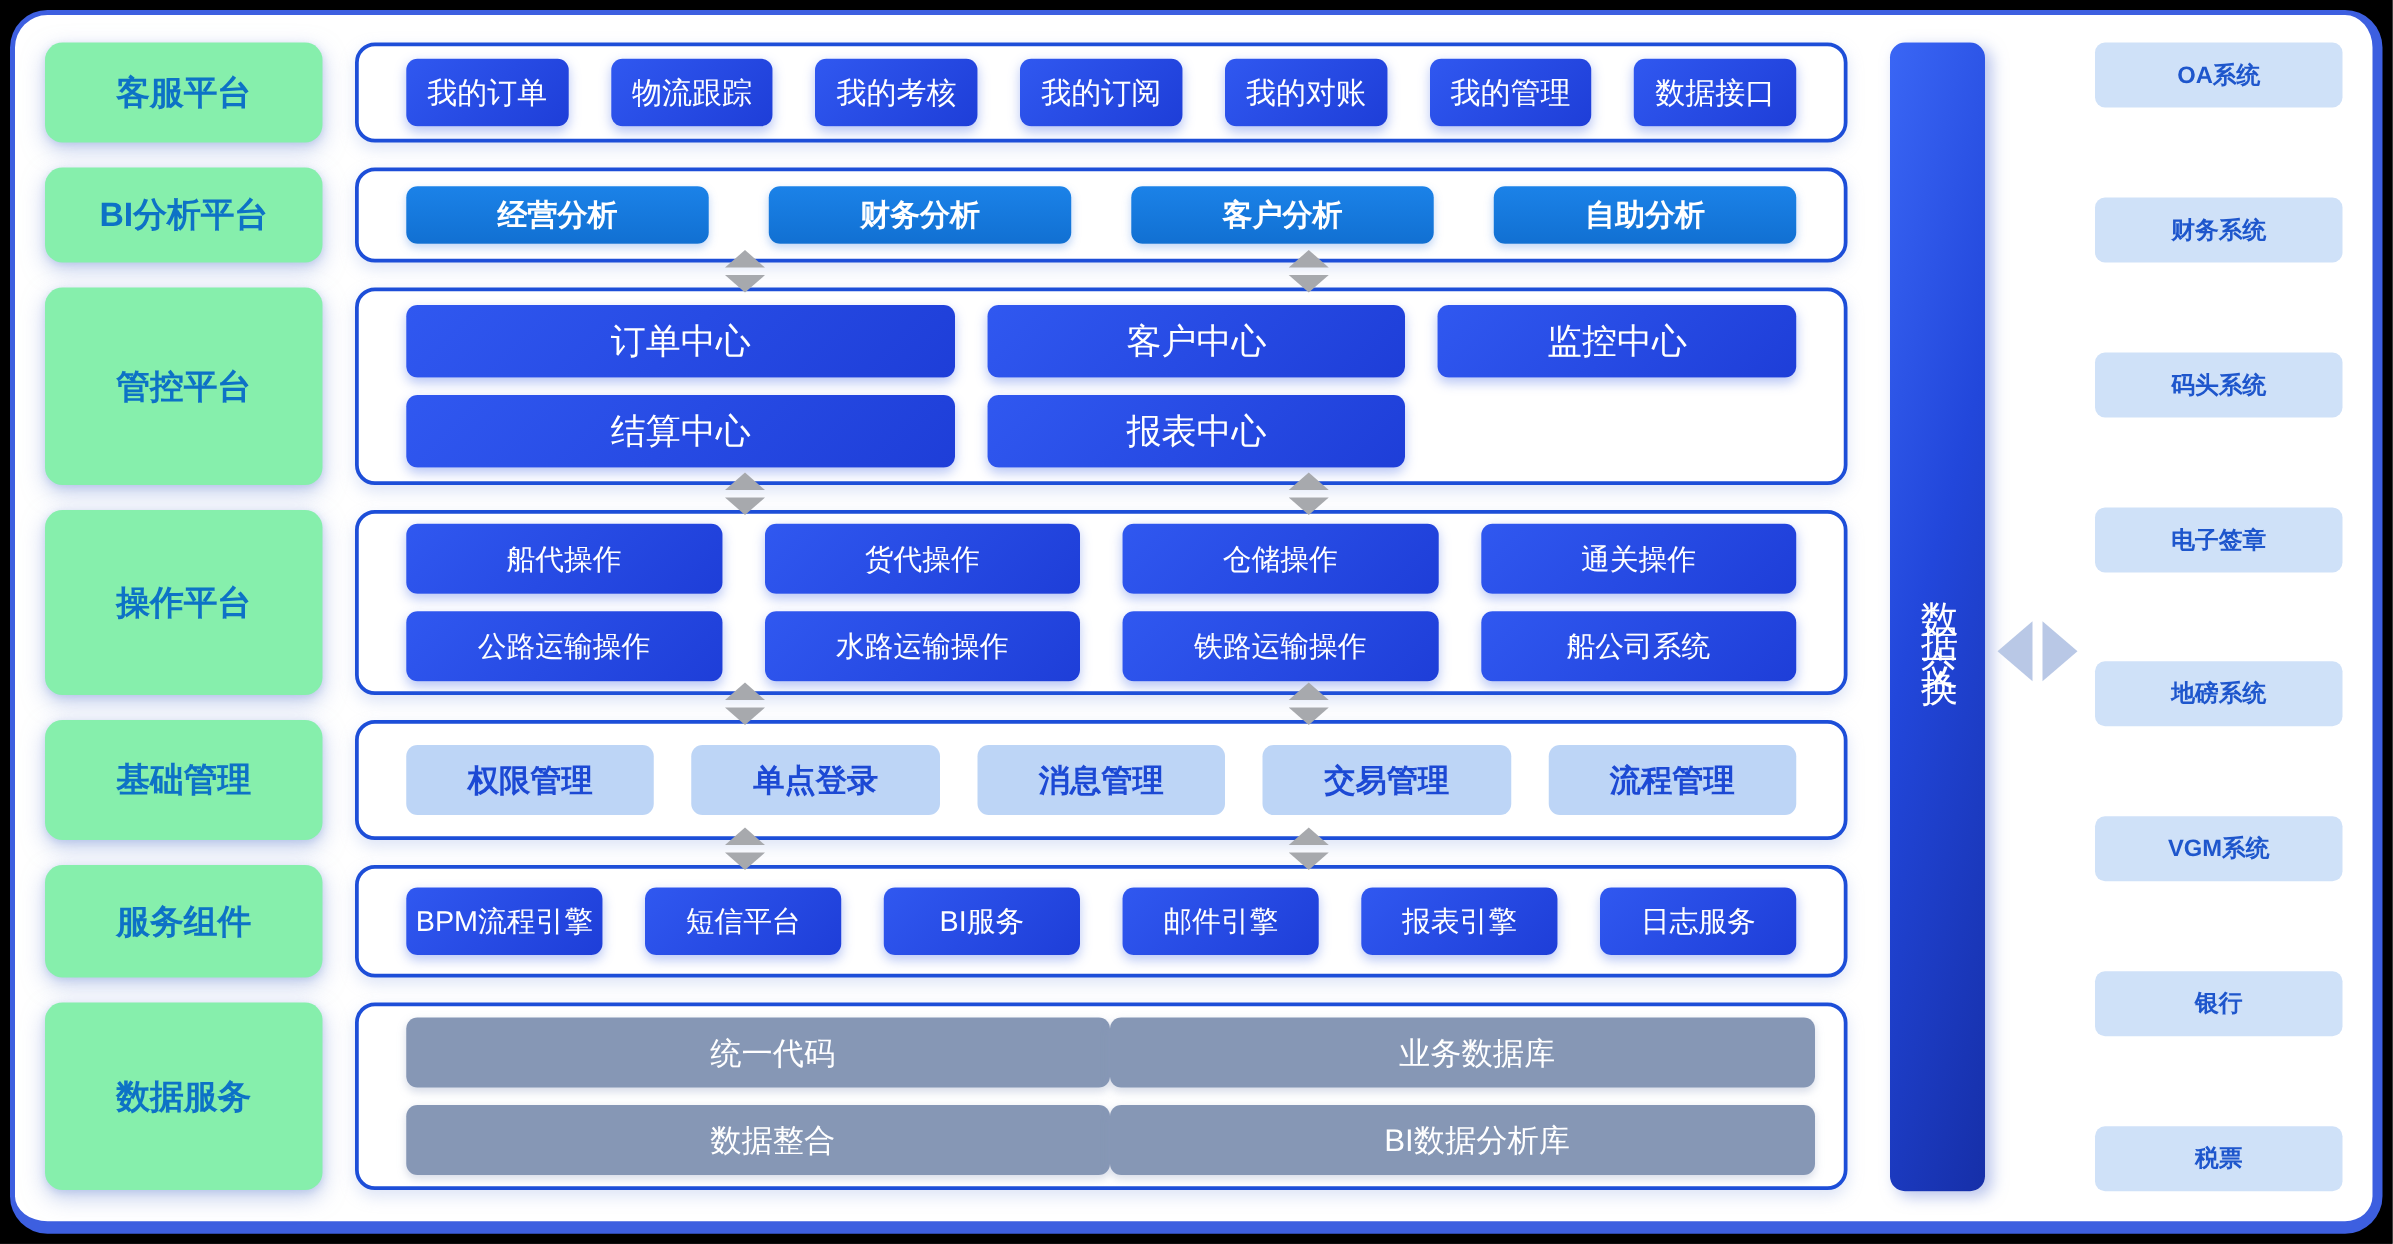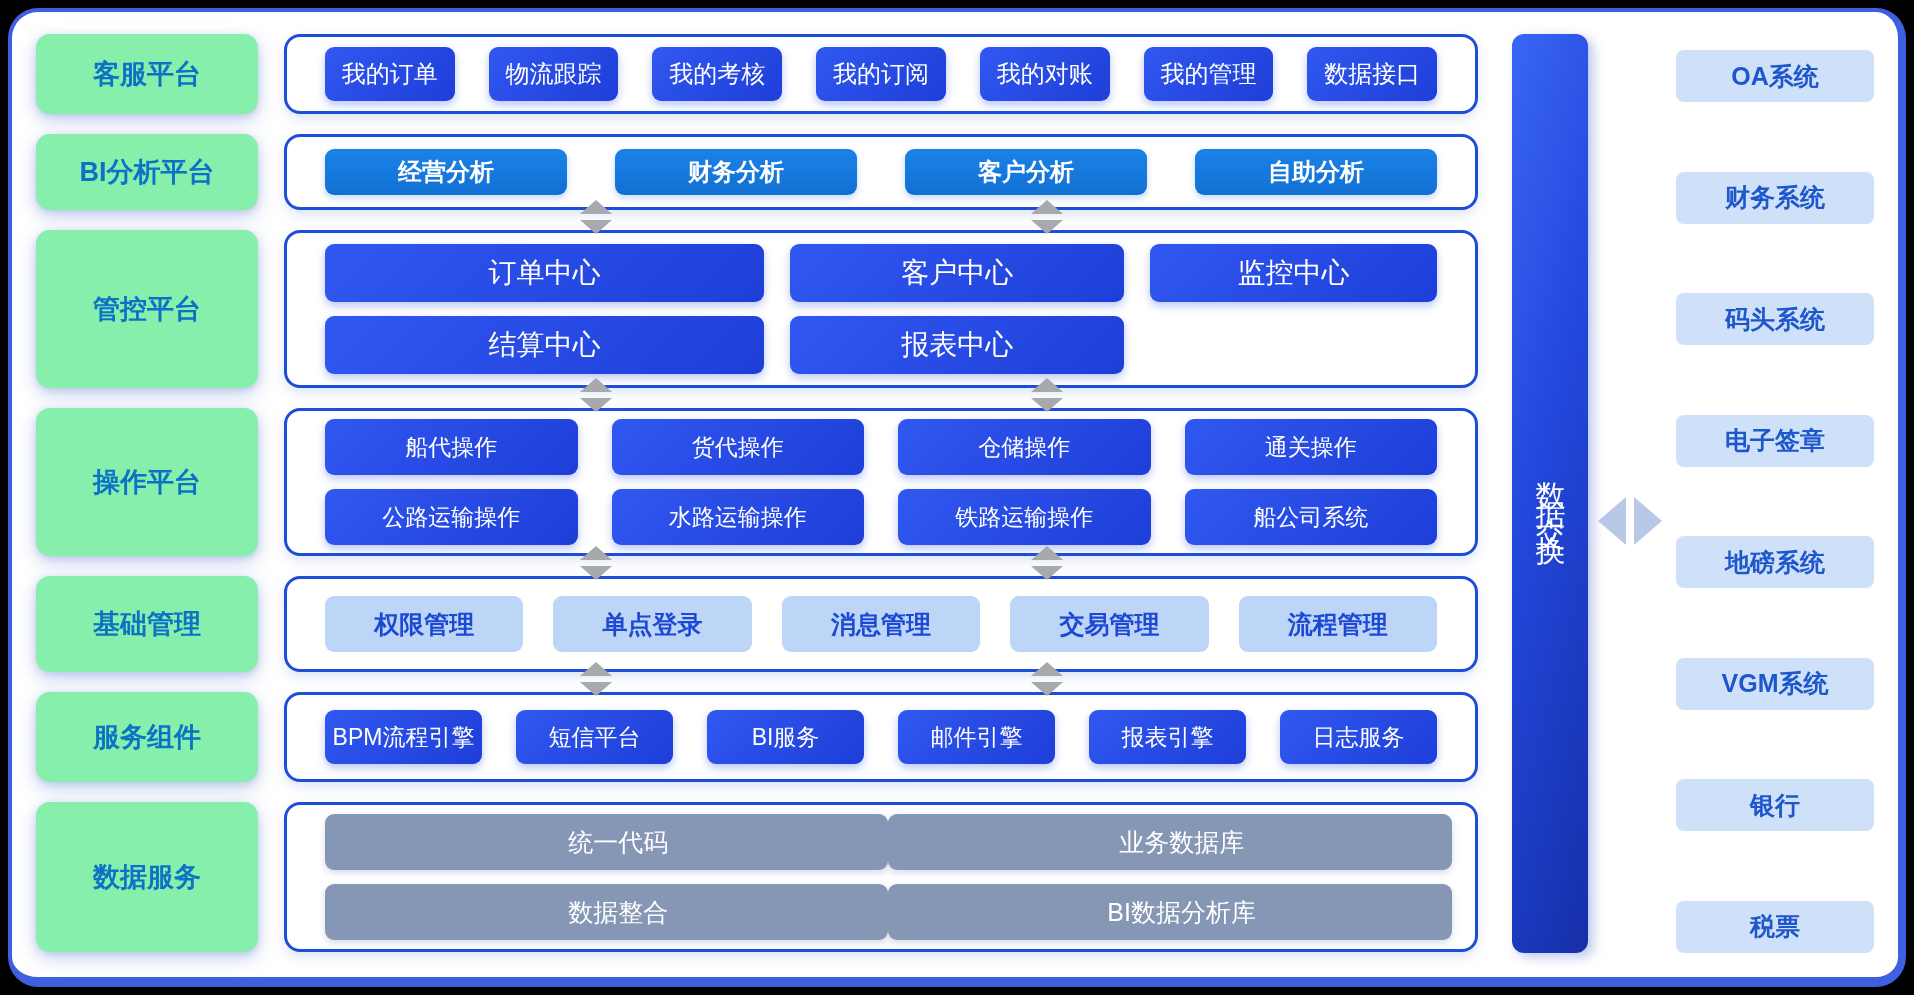--- a/index.html
+++ b/index.html
@@ -54,21 +54,21 @@
   .exchange-text{writing-mode:vertical-rl;text-orientation:upright;color:#fff;
       font-size:30px;letter-spacing:18px;font-weight:500;}
   .h-arrow{position:absolute;left:86px;top:calc(53% - 24px);width:64px;height:48px;z-index:5;}
   .h-arrow::before,.h-arrow::after{content:"";position:absolute;top:0;width:0;height:0;
       border-top:24px solid transparent;border-bottom:24px solid transparent;}
   .h-arrow::before{left:0;border-right:28px solid #b9c8e6;}
   .h-arrow::after{right:0;border-left:28px solid #b9c8e6;}
   .systems-col{width:198px;display:flex;flex-direction:column;justify-content:space-between;}
   .sys-card{height:52px;background:#cfe1f8;border-radius:8px;display:flex;
       align-items:center;justify-content:center;color:#1e56cc;font-weight:bold;
-      font-size:25px;margin-top:16px;}
+      font-size:19px;}
 </style>
 </head>
 <body>
 
 <div class="frame">
   <div class="content">
 
     <div class="main-col">
 
       <div class="band h80">

